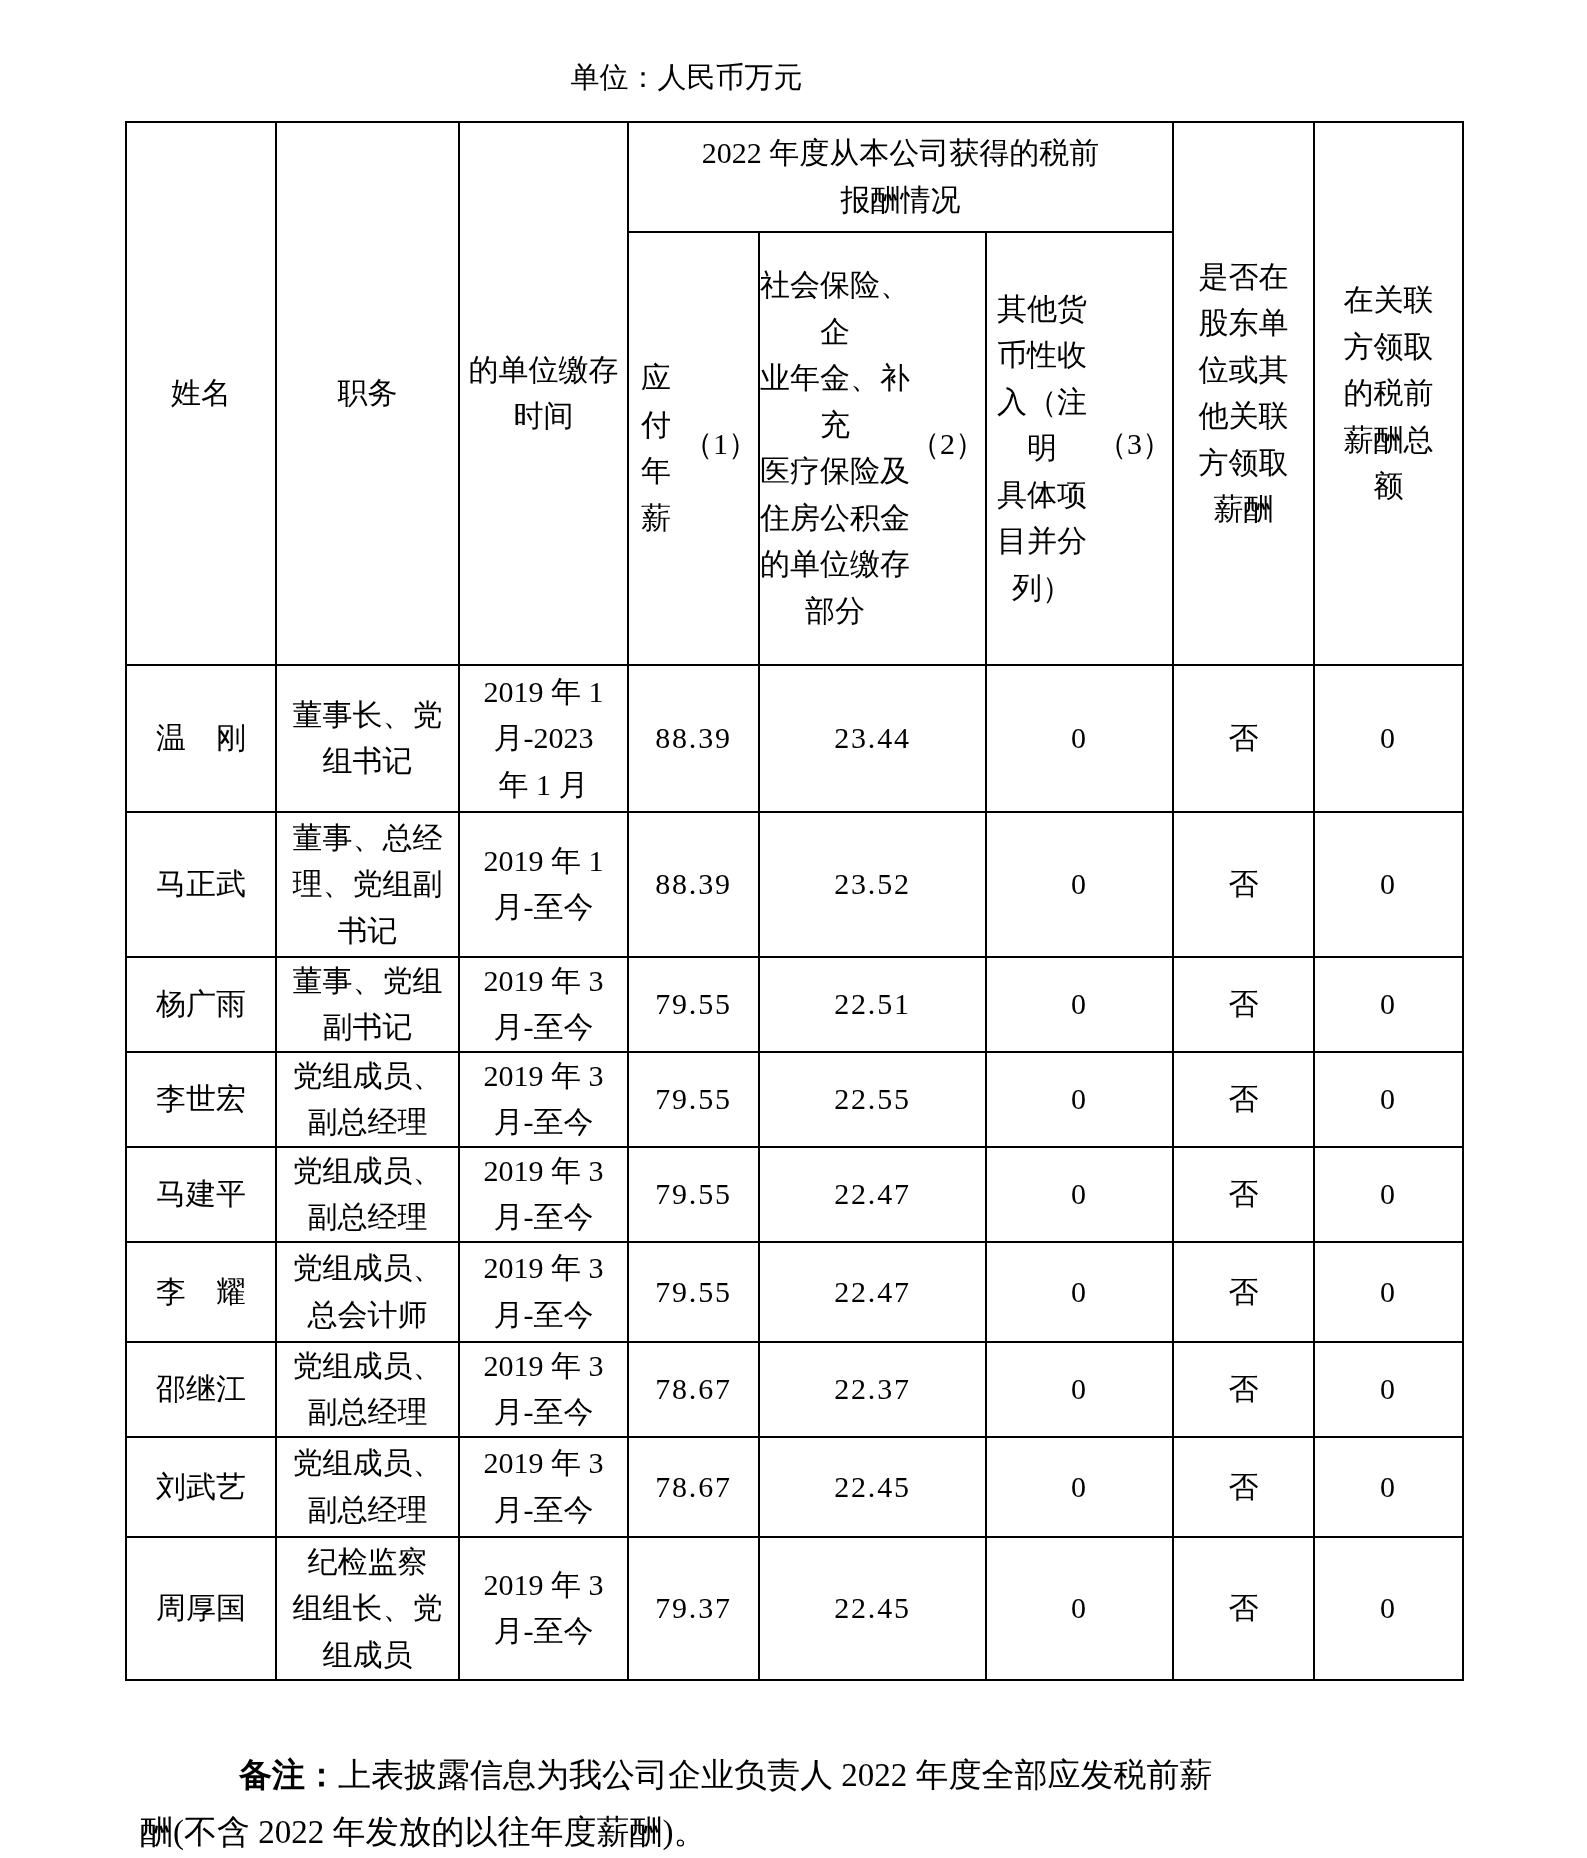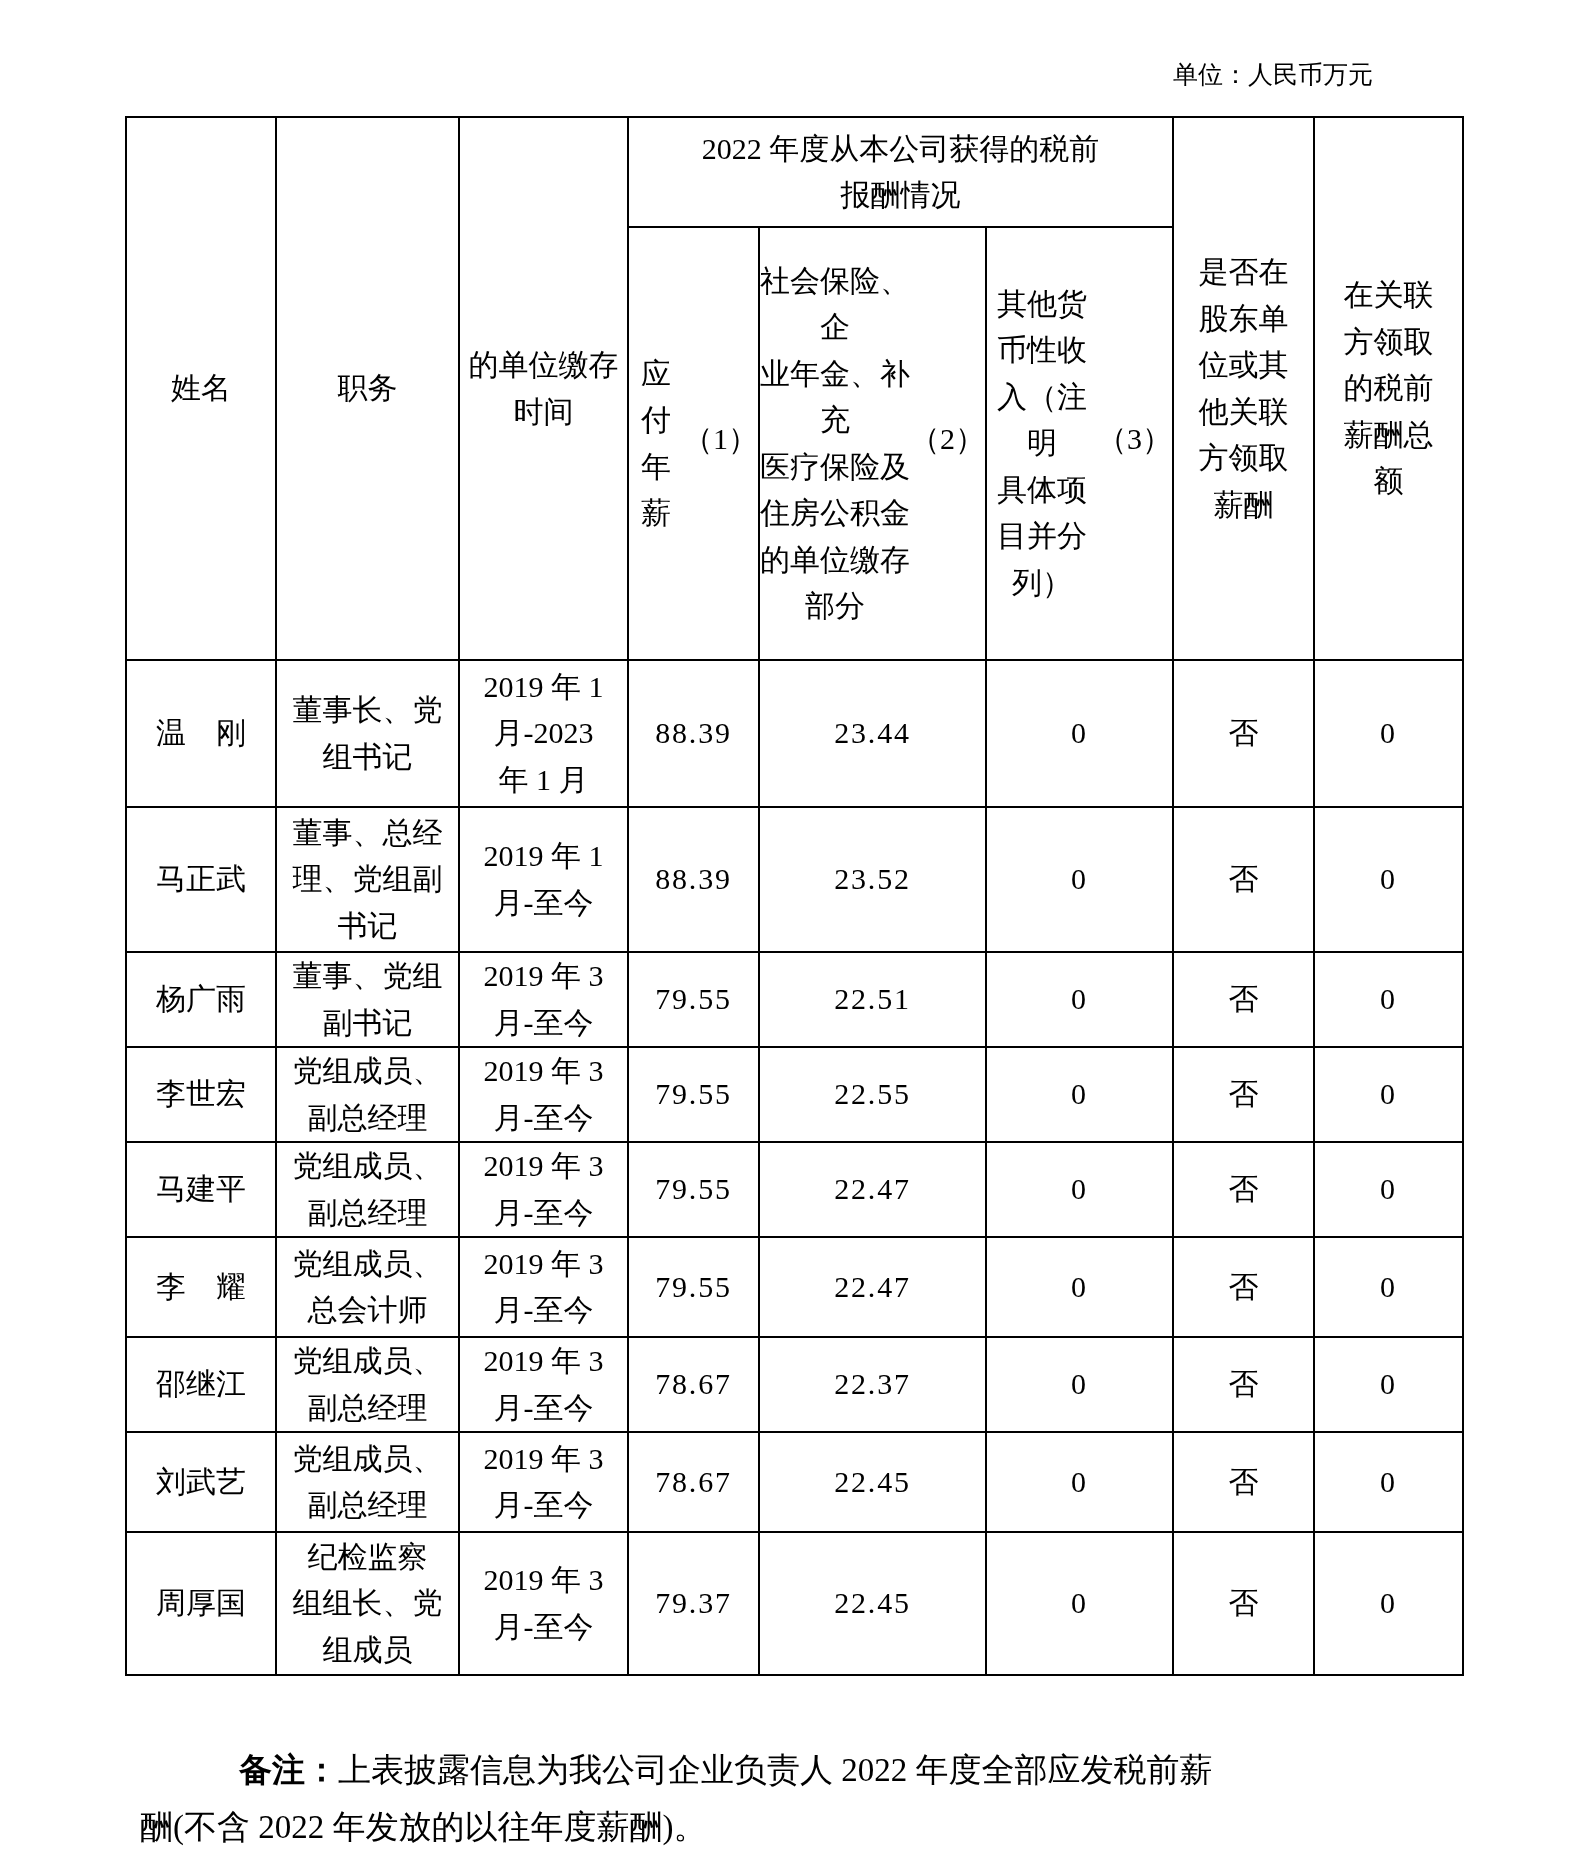--- a/index.html
+++ b/index.html
@@ -9,22 +9,22 @@
   }
   body {
     width: 1587px;
     min-height: 1858px;
     color: #000;
     font-family: "Liberation Serif", "DejaVu Serif", serif;
   }
   .unit-line {
     padding-top: 60px;
     padding-right: 214px;
-    text-align: right;
-    font-size: 25px;
+    text-align: center;
+    font-size: 29px;
     line-height: 1.2;
   }
   table.salary {
     border-collapse: collapse;
     table-layout: fixed;
     margin: 26px 0 0 125px;
   }
   table.salary th,
   table.salary td {
     border: 2px solid #000;

